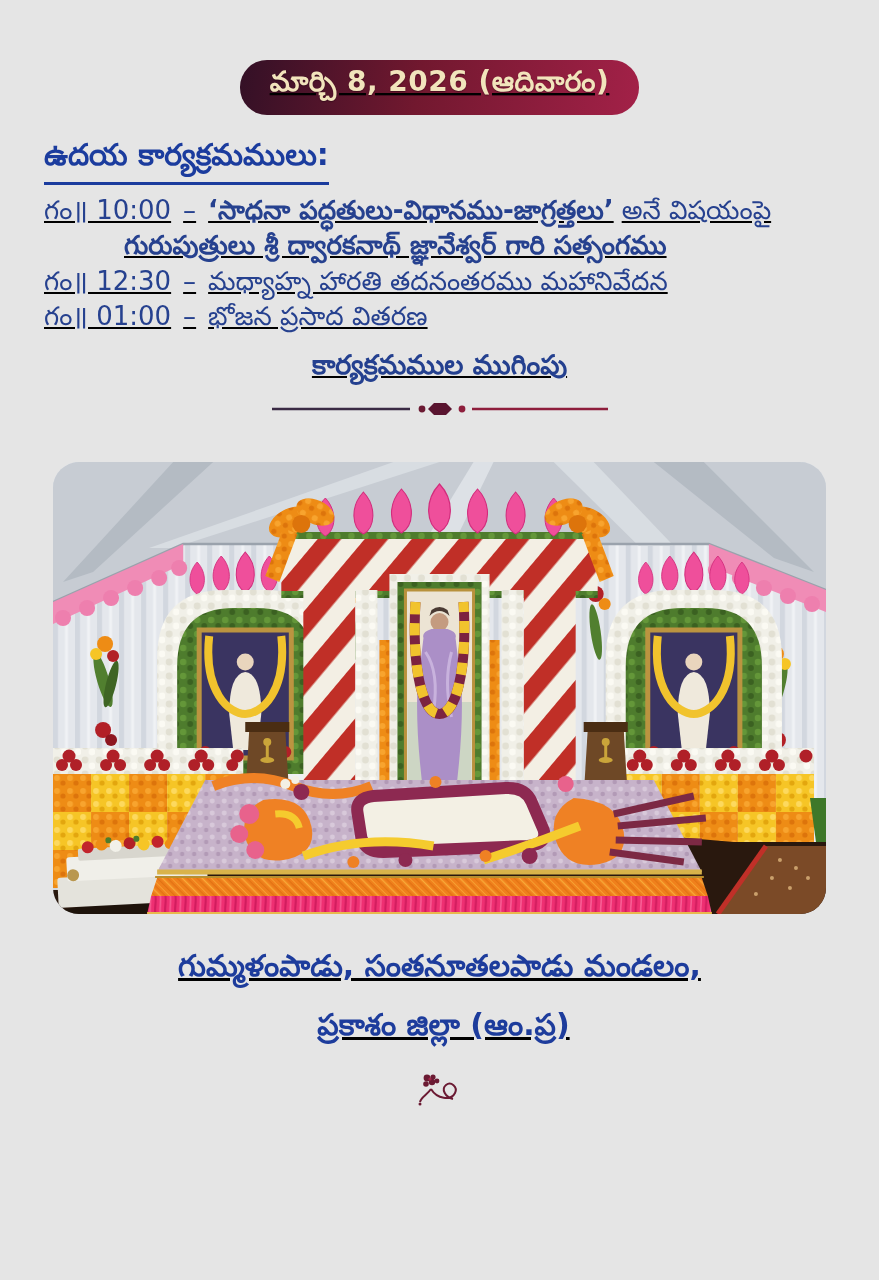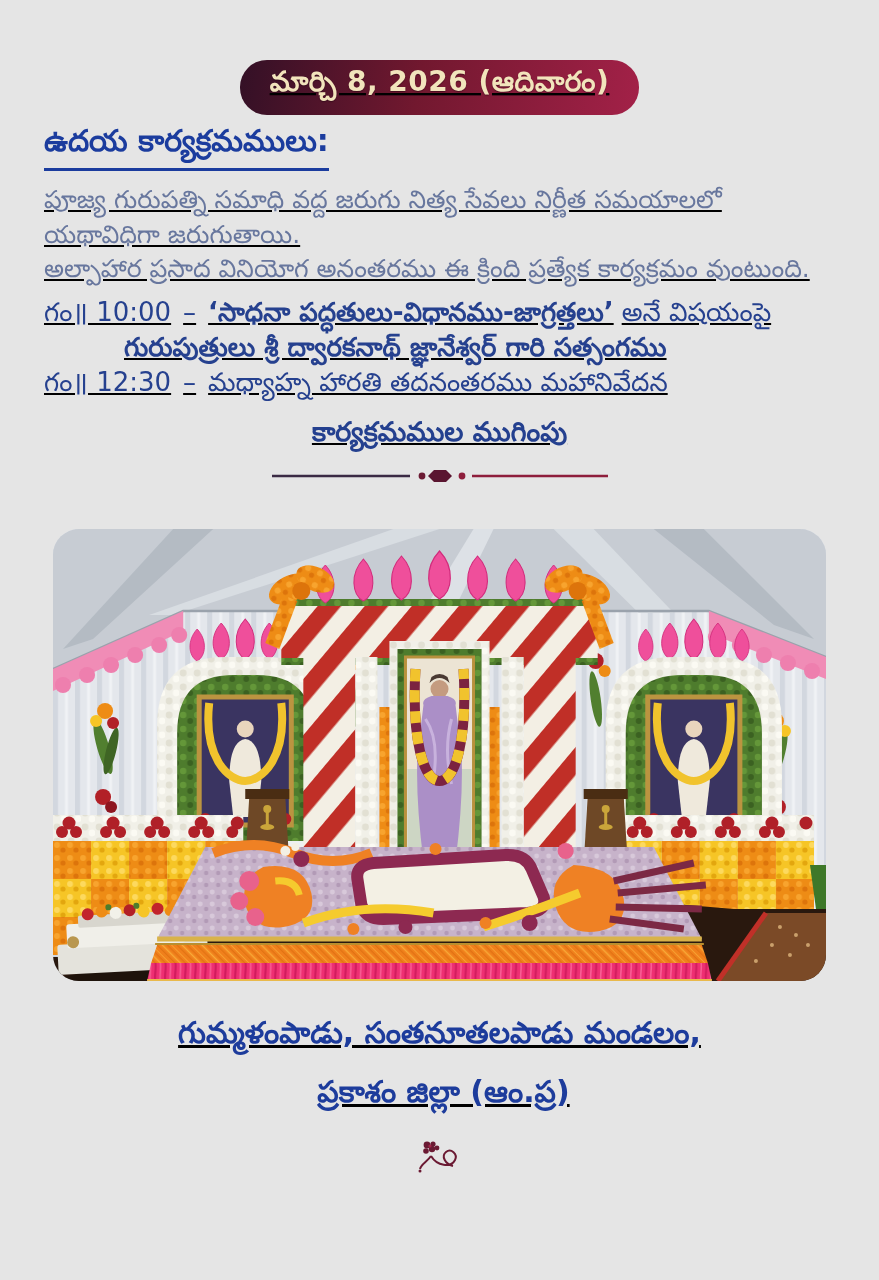--- a/index.html
+++ b/index.html
@@ -5,21 +5,21 @@
   html,body{margin:0;padding:0;background:#ffffff;}
   .page{position:relative;width:879px;height:1280px;margin:0 auto;background:#e5e5e5;overflow:hidden;
         font-family:"DejaVu Sans","Liberation Sans",sans-serif;text-decoration:underline;}
   
   .badge-row{display:flex;justify-content:center;margin-top:60px;}
   .date-badge{background:linear-gradient(100deg,#331026 0%,#72182f 45%,#a32148 100%);
       color:#f2e4bc;font-size:28px;font-weight:700;letter-spacing:.5px;
       padding:5px 30px 10px;border-radius:27px;text-shadow:0 1px 1px rgba(40,5,20,.55);}
   .content{padding:0 44px;}
   .heading{display:inline-block;color:#1b3c9e;font-size:30px;font-weight:700;
-      border-bottom:3px solid #1b3c9e;padding-bottom:3px;margin-top:8px;}
+      border-bottom:3px solid #1b3c9e;padding-bottom:3px;margin-top:22px;}
   .intro{color:#68779e;font-size:25px;line-height:1.38;margin-top:12px;}
   .sched{margin-top:8px;color:#26418f;font-size:26px;line-height:1.36;}
   .sched-line{white-space:nowrap;}
   .t{margin-right:12px;}
   .dash{margin-right:12px;}
   .q{font-weight:700;margin-right:8px;}
   .speaker{font-weight:700;padding-left:80px;}
   .closing{color:#24408f;font-size:27px;font-weight:700;text-align:center;margin-top:15px;}
   .divider-row{display:flex;justify-content:center;margin-top:11px;}
   .banner{margin:24px 66px 0;background:linear-gradient(100deg,#2e0f24 0%,#5e1530 40%,#a32148 100%);
@@ -37,32 +37,31 @@
 <div class="page">
 
   <div class="badge-row">
     <div class="date-badge">మార్చి 8, 2026 (ఆదివారం)</div>
   </div>
 
   <div class="content">
     <div>
       <span class="heading">ఉదయ కార్యక్రమములు:</span>
     </div>
-    <div class="intro">
-      <div>పూజ్య గురుపత్ని సమాధి వద్ద జరుగు నిత్య సేవలు నిర్ణీత సమయాలలో యథావిధిగా జరుగుతాయి.</div>
-      <div>అల్పాహార ప్రసాద వినియోగ అనంతరము ఈ క్రింది ప్రత్యేక కార్యక్రమం వుంటుంది.</div>
-    </div>
 
     <div class="sched">
       <div class="sched-line">
         <span class="t">గం॥ 10:00</span><span class="dash">–</span><span class="q">‘సాధనా పద్ధతులు-విధానము-జాగ్రత్తలు’</span><span>అనే విషయంపై</span>
       </div>
       <div class="sched-line speaker">గురుపుత్రులు శ్రీ ద్వారకనాథ్ జ్ఞానేశ్వర్ గారి సత్సంగము</div>
       <div class="sched-line">
         <span class="t">గం॥ 12:30</span><span class="dash">–</span><span>మధ్యాహ్న హారతి తదనంతరము మహానివేదన</span>
+      </div>
+      <div class="sched-line">
+        <span class="t">గం॥ 01:00</span><span class="dash">–</span><span>భోజన ప్రసాద వితరణ</span>
       </div>
     </div>
 
     <div class="closing">కార్యక్రమముల ముగింపు</div>
   </div>
 
   <div class="divider-row">
     <svg width="340" height="22" viewBox="0 0 340 22">
       <line x1="2" y1="11" x2="140" y2="11" stroke="#3a2a44" stroke-width="2.4"></line>
       <circle cx="152" cy="11" r="3.4" fill="#6b1a33"></circle>

